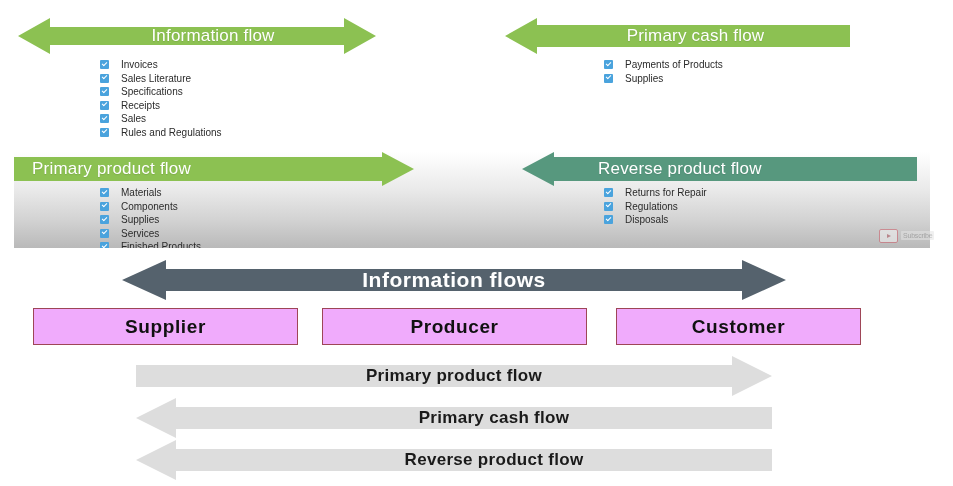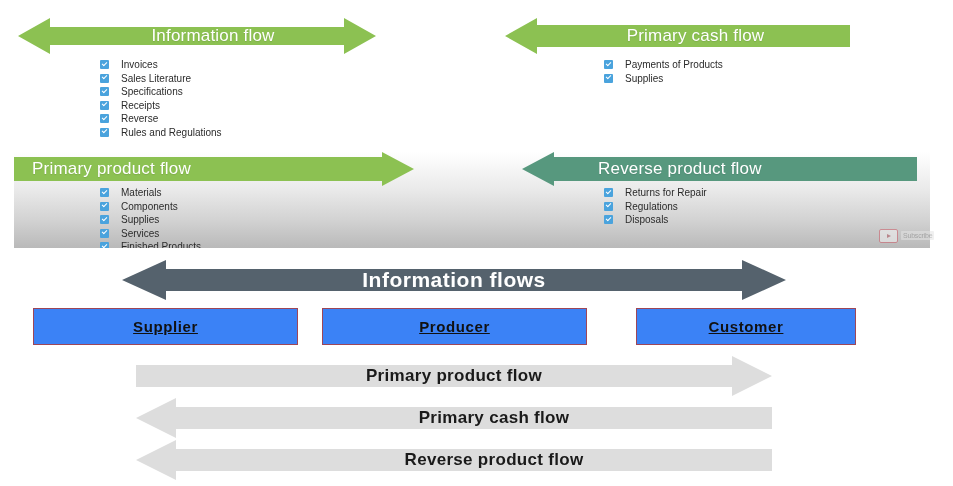--- a/index.html
+++ b/index.html
@@ -119,29 +119,28 @@
     position: absolute;
     left: 0; top: 248px;
     width: 953px; height: 238px;
     background: #ffffff;
   }
 
   .node-box {
     position: absolute;
     box-sizing: border-box;
     border: 1.6px solid #9e4657;
-    background: #3b82f6;
+    background: #f0abfc;
     display: flex;
     align-items: center;
     justify-content: center;
-    font-size: 15px;
+    font-size: 19px;
     font-weight: bold;
     color: #111111;
     letter-spacing: 0.6px;
-    text-decoration: underline;
   }
 
   .flow-label {
     position: absolute;
     top: 0; left: 0;
     width: 100%; height: 100%;
     display: flex;
     align-items: center;
     justify-content: center;
     font-size: 17px;
@@ -181,21 +180,21 @@
     <li class="bullet-item">
       <span class="cb-icon"></span>
       <span>Specifications</span>
     </li>
     <li class="bullet-item">
       <span class="cb-icon"></span>
       <span>Receipts</span>
     </li>
     <li class="bullet-item">
       <span class="cb-icon"></span>
-      <span>Reverse</span>
+      <span>Sales</span>
     </li>
     <li class="bullet-item">
       <span class="cb-icon"></span>
       <span>Rules and Regulations</span>
     </li>
   </ul>
 
   <div class="arrow-row" style="left:505px; top:16px; width:345px; height:40px;">
     <svg class="arrow-svg" width="345" height="40" viewBox="0 0 345 40">
       <polygon points="0,20 32,2 32,9 345,9 345,31 32,31 32,38" fill="#8cc152"></polygon>
@@ -291,21 +290,21 @@
       <span>Information flows</span>
     </div>
   </div>
 
   <div class="node-box" style="left:33px; top:60px; width:265px; height:37px;">
     <span>Supplier</span>
   </div>
   <div class="node-box" style="left:322px; top:60px; width:265px; height:37px;">
     <span>Producer</span>
   </div>
-  <div class="node-box" style="left:636px; top:60px; width:220px; height:37px;text-align:right;">
+  <div class="node-box" style="left:616px; top:60px; width:245px; height:37px;text-align:right;">
     <span>Customer</span>
   </div>
 
   <div class="arrow-row" style="left:136px; top:108px; width:636px; height:40px;">
     <svg class="arrow-svg" width="636" height="40" viewBox="0 0 636 40">
       <polygon points="0,9 596,9 596,0 636,20 596,40 596,31 0,31" fill="#dddddd"></polygon>
     </svg>
     <div class="flow-label" style="padding-right:40px;">
       <span>Primary product flow</span>
     </div>

